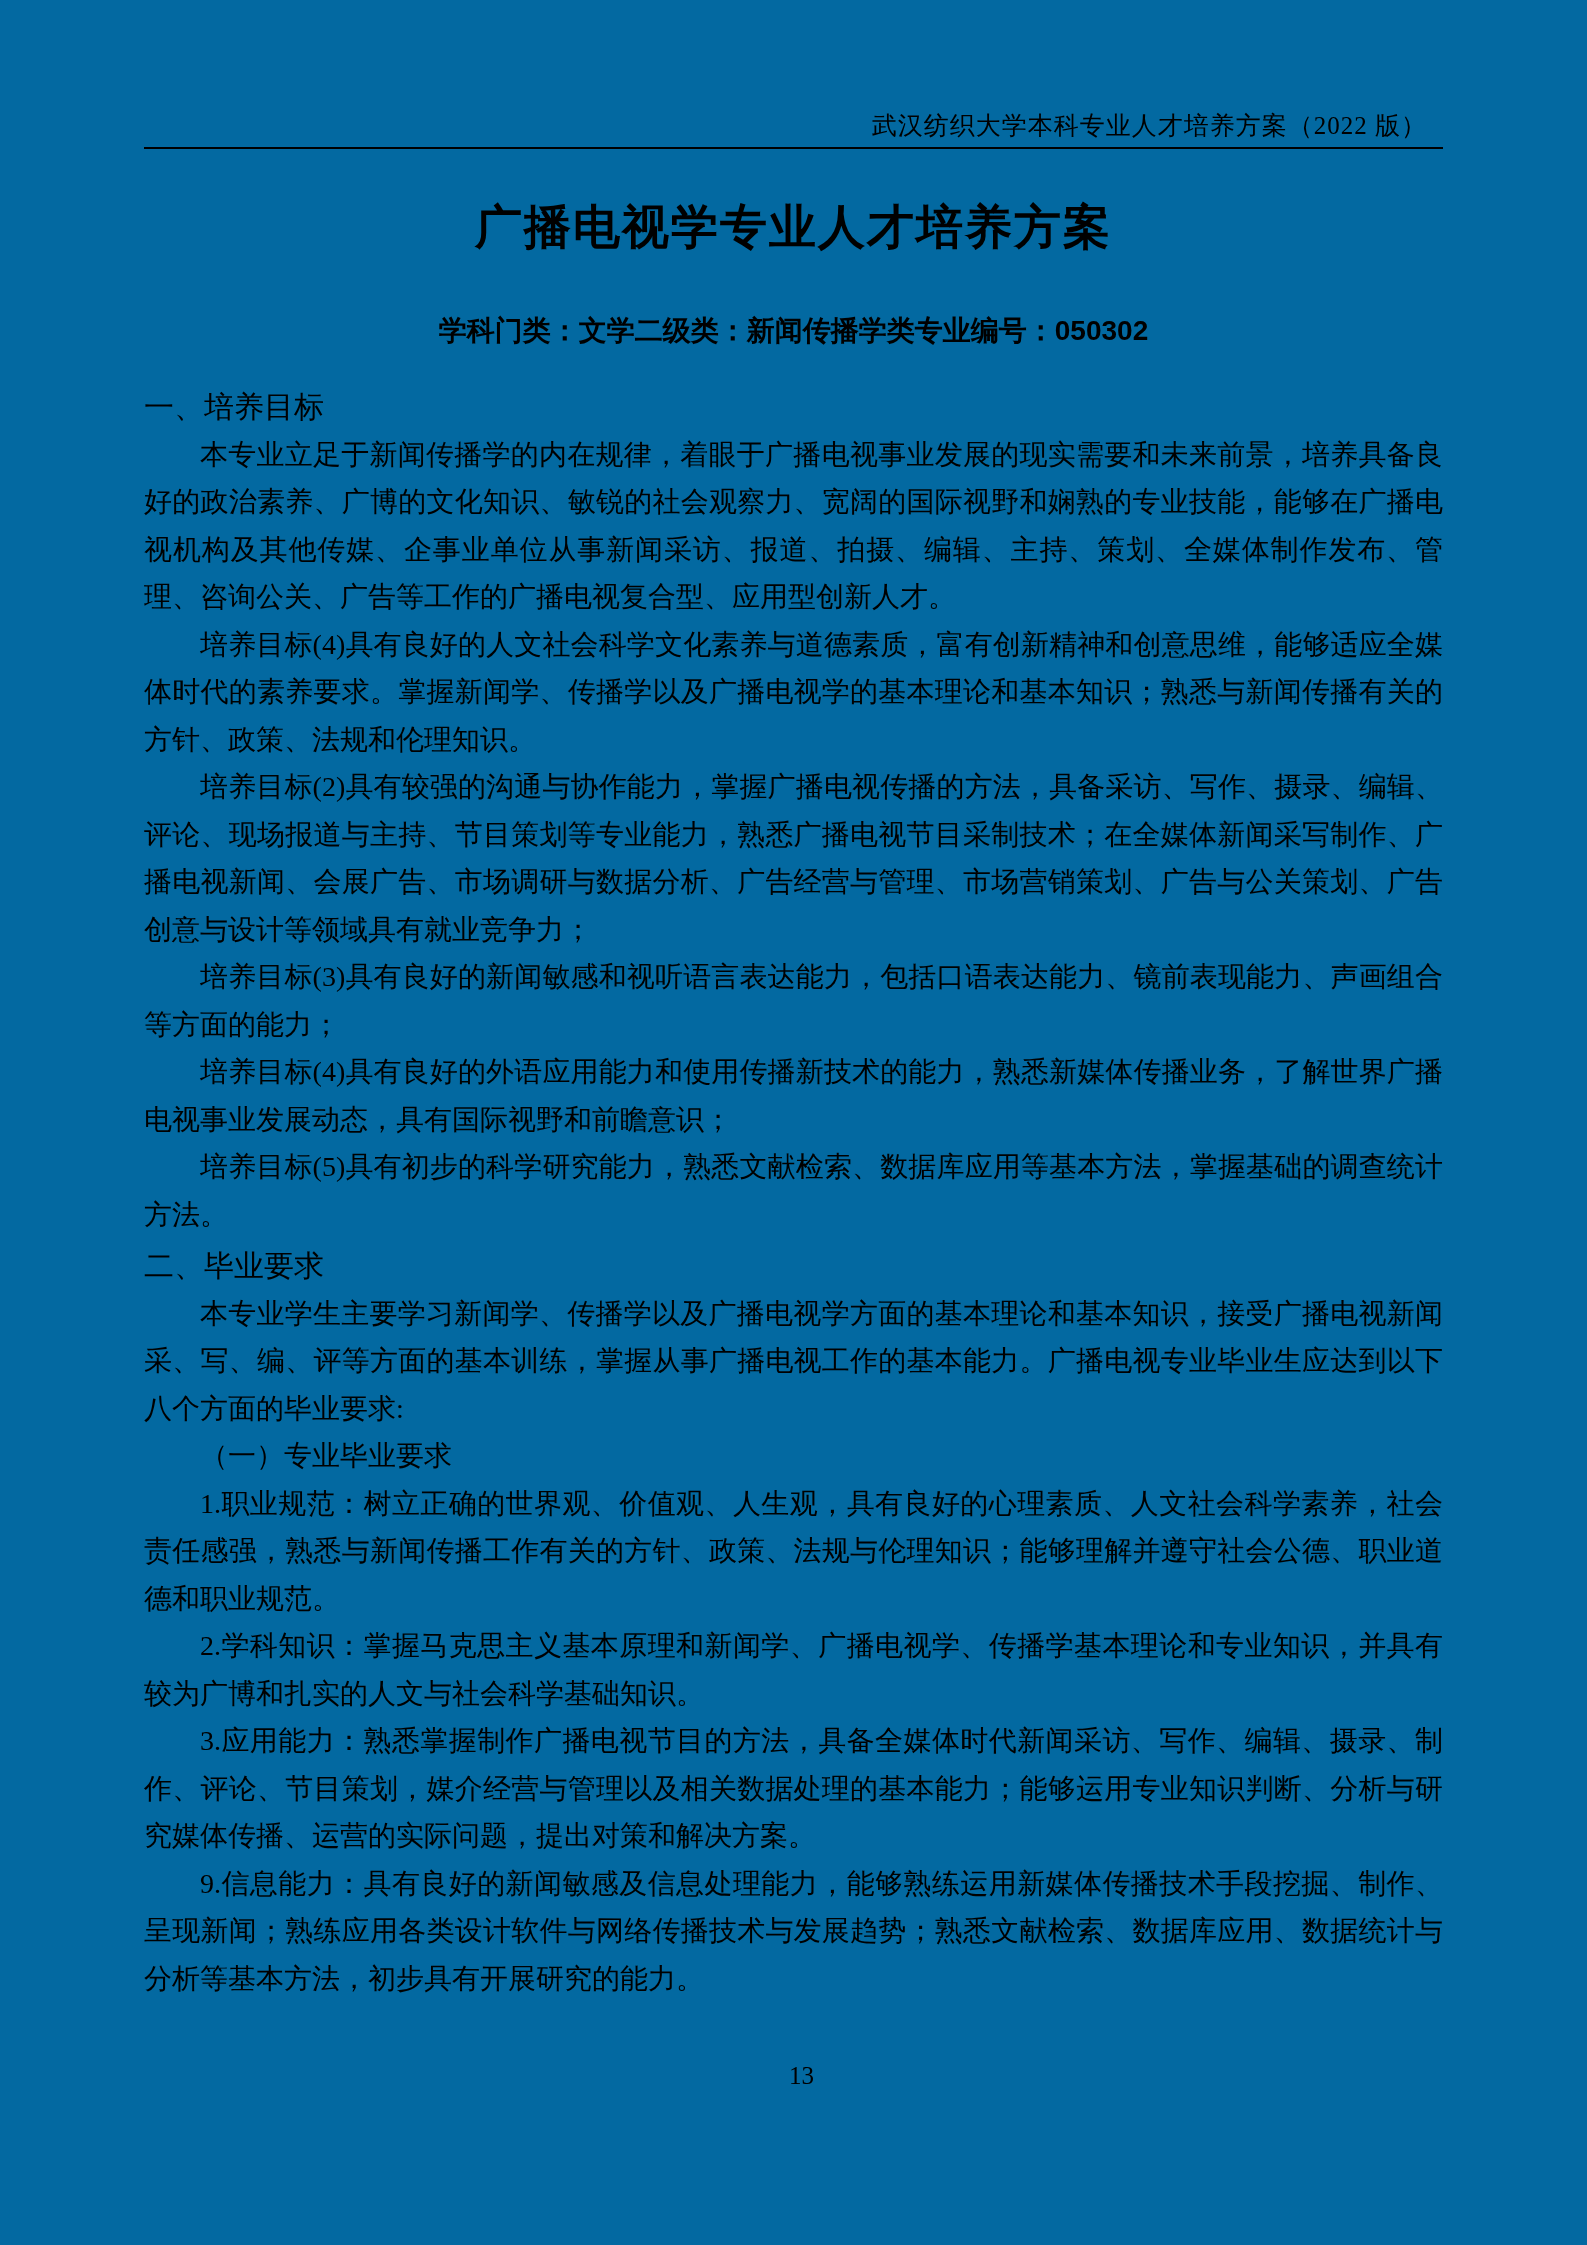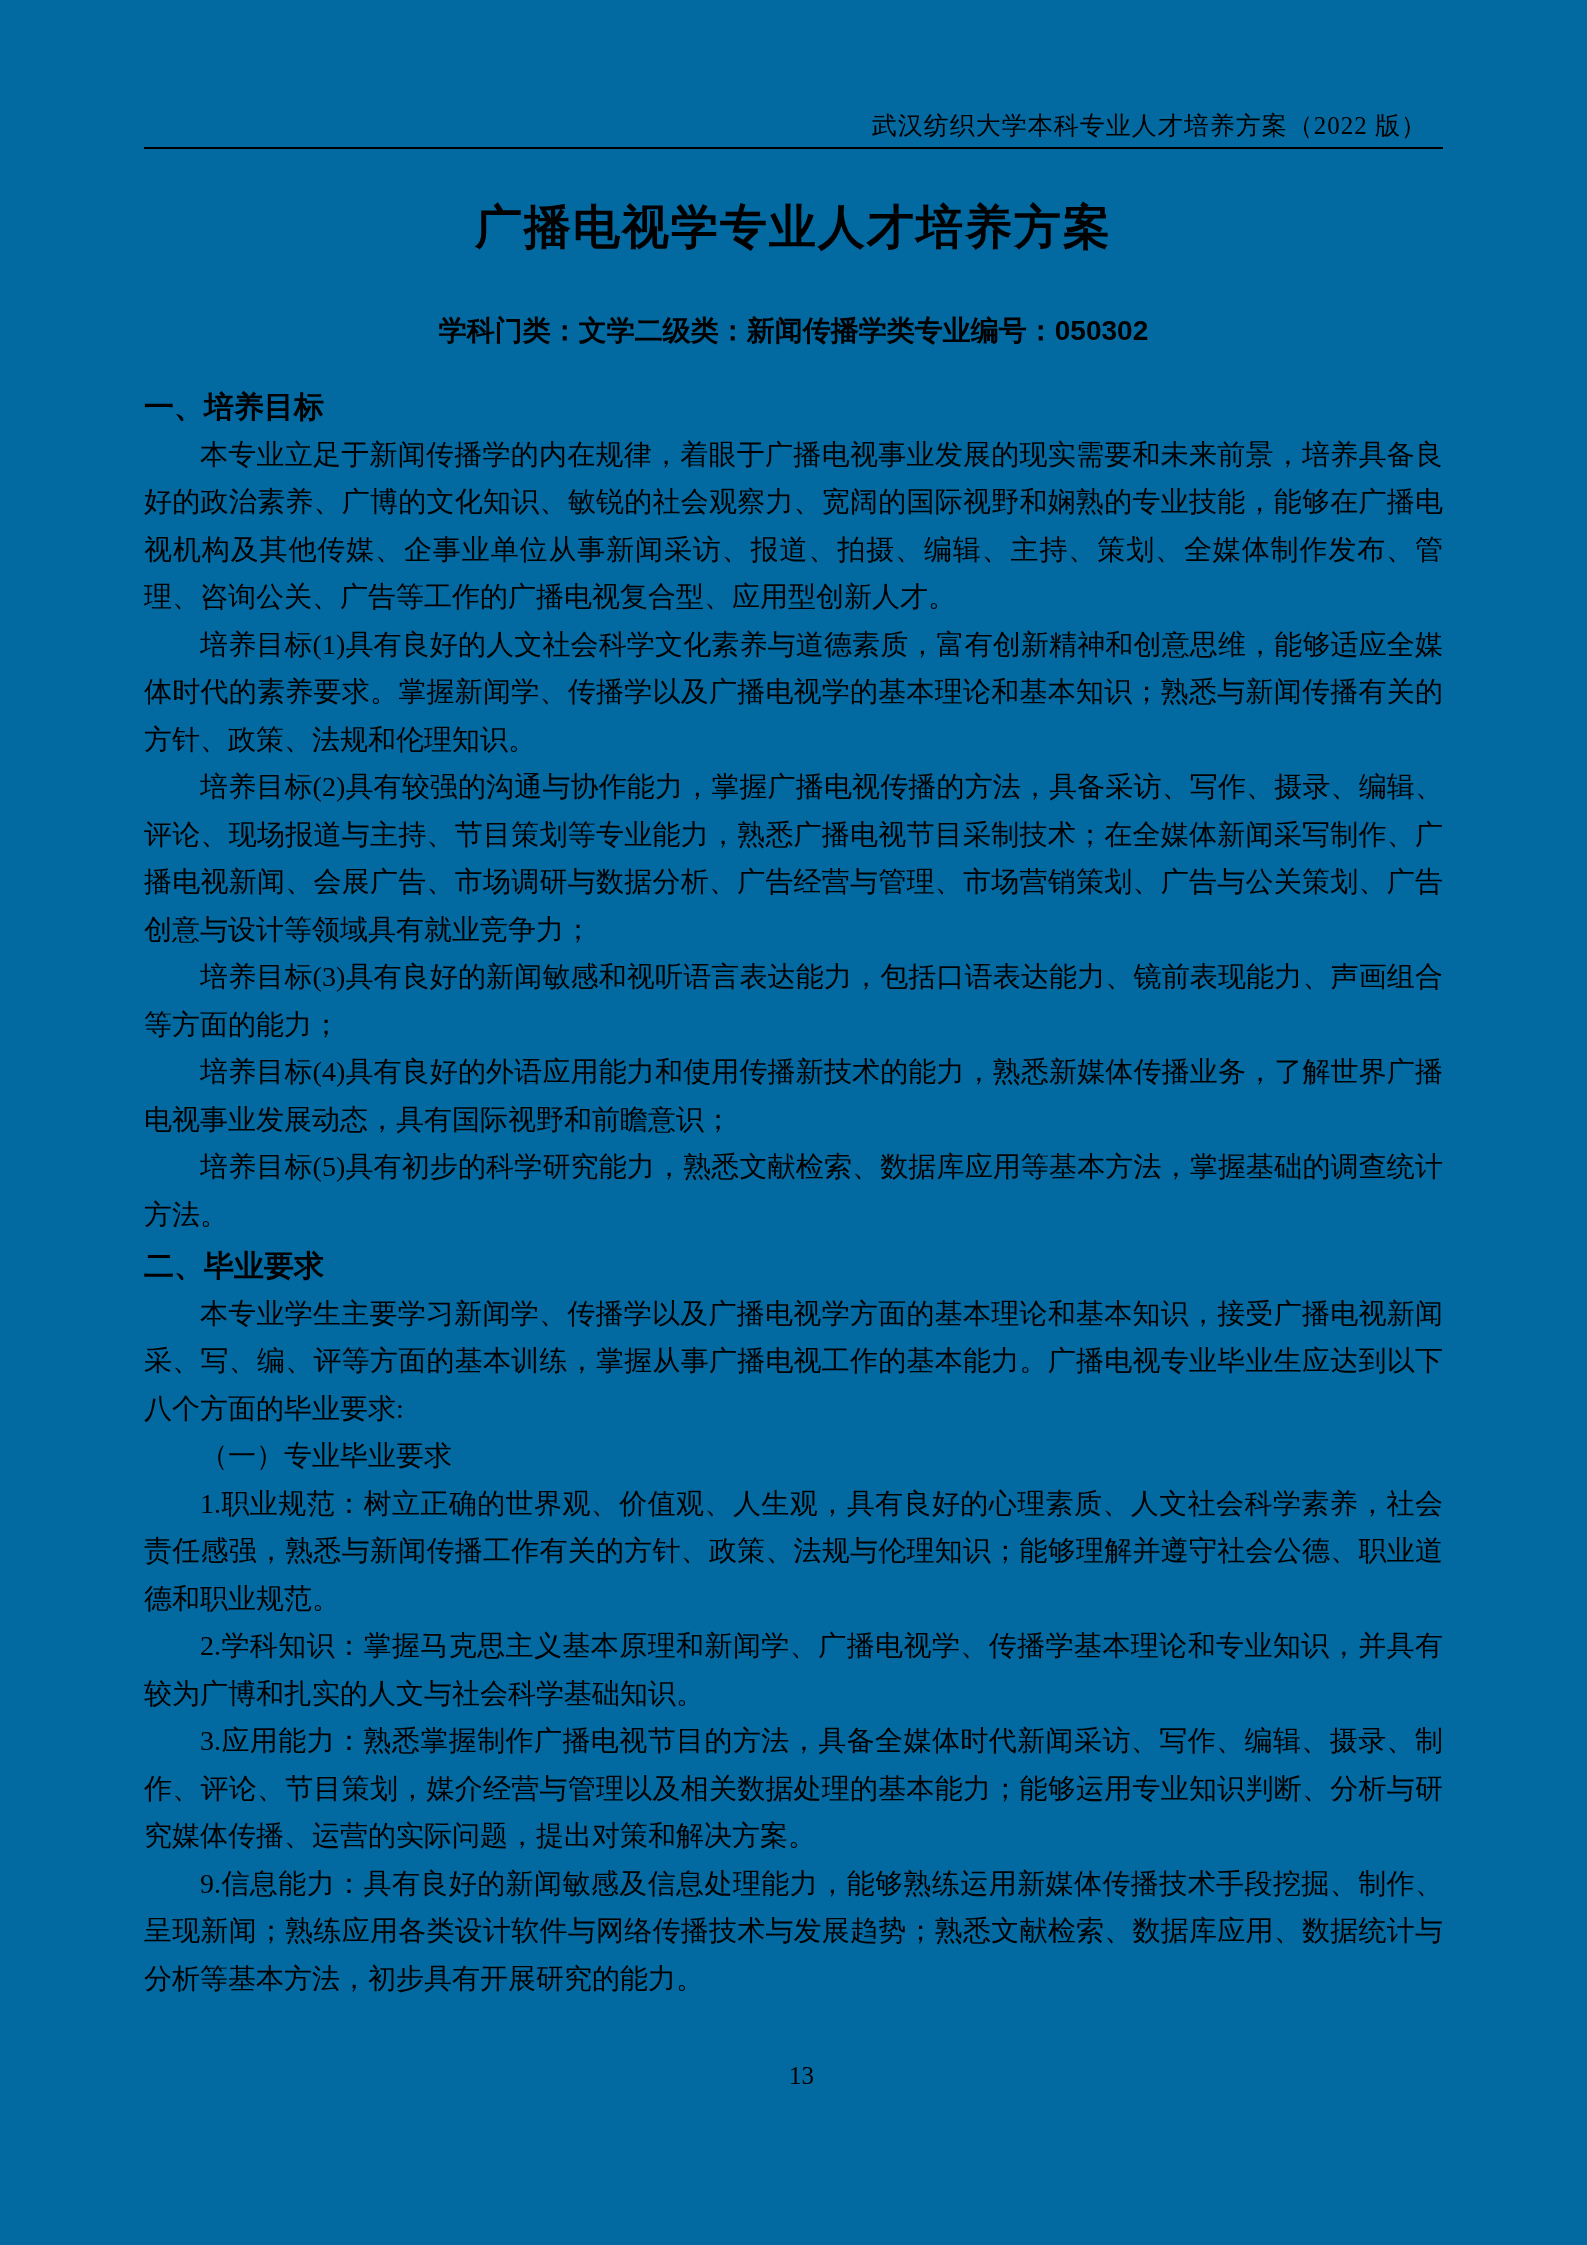--- a/index.html
+++ b/index.html
@@ -56,21 +56,21 @@
     left: 144px;
     top: 383px;
     width: 1299px;
     font-family: "Liberation Serif", serif;
     font-size: 28px;
     line-height: 47.5px;
     text-align: justify;
   }
   .doc-body h2 {
     font-family: "Liberation Sans", sans-serif;
-    font-weight: bold;
+    font-weight: normal;
     font-size: 30px;
     line-height: 47.5px;
     margin: 0;
   }
   .doc-body h2.section-2 { margin-top: 4px; }
   .doc-body p {
     margin: 0;
     text-indent: 2em;
   }
   .page-number {
@@ -97,21 +97,21 @@
   <div class="meta-row">
     <span>学科门类：文学</span>
     <span>二级类：新闻传播学类</span>
     <span>专业编号：050302</span>
   </div>
 
   <div class="doc-body">
 
     <h2 class="section-1">一、培养目标</h2>
     <p>本专业立足于新闻传播学的内在规律，着眼于广播电视事业发展的现实需要和未来前景，培养具备良好的政治素养、广博的文化知识、敏锐的社会观察力、宽阔的国际视野和娴熟的专业技能，能够在广播电视机构及其他传媒、企事业单位从事新闻采访、报道、拍摄、编辑、主持、策划、全媒体制作发布、管理、咨询公关、广告等工作的广播电视复合型、应用型创新人才。</p>
-    <p>培养目标(1)具有良好的人文社会科学文化素养与道德素质，富有创新精神和创意思维，能够适应全媒体时代的素养要求。掌握新闻学、传播学以及广播电视学的基本理论和基本知识；熟悉与新闻传播有关的方针、政策、法规和伦理知识。</p>
+    <p>培养目标(4)具有良好的人文社会科学文化素养与道德素质，富有创新精神和创意思维，能够适应全媒体时代的素养要求。掌握新闻学、传播学以及广播电视学的基本理论和基本知识；熟悉与新闻传播有关的方针、政策、法规和伦理知识。</p>
     <p>培养目标(2)具有较强的沟通与协作能力，掌握广播电视传播的方法，具备采访、写作、摄录、编辑、评论、现场报道与主持、节目策划等专业能力，熟悉广播电视节目采制技术；在全媒体新闻采写制作、广播电视新闻、会展广告、市场调研与数据分析、广告经营与管理、市场营销策划、广告与公关策划、广告创意与设计等领域具有就业竞争力；</p>
     <p>培养目标(3)具有良好的新闻敏感和视听语言表达能力，包括口语表达能力、镜前表现能力、声画组合等方面的能力；</p>
     <p>培养目标(4)具有良好的外语应用能力和使用传播新技术的能力，熟悉新媒体传播业务，了解世界广播电视事业发展动态，具有国际视野和前瞻意识；</p>
     <p>培养目标(5)具有初步的科学研究能力，熟悉文献检索、数据库应用等基本方法，掌握基础的调查统计方法。</p>
 
     <h2 class="section-2">二、毕业要求</h2>
     <p>本专业学生主要学习新闻学、传播学以及广播电视学方面的基本理论和基本知识，接受广播电视新闻采、写、编、评等方面的基本训练，掌握从事广播电视工作的基本能力。广播电视专业毕业生应达到以下八个方面的毕业要求:</p>
     <p>（一）专业毕业要求</p>
     <p>1.职业规范：树立正确的世界观、价值观、人生观，具有良好的心理素质、人文社会科学素养，社会责任感强，熟悉与新闻传播工作有关的方针、政策、法规与伦理知识；能够理解并遵守社会公德、职业道德和职业规范。</p>
     <p>2.学科知识：掌握马克思主义基本原理和新闻学、广播电视学、传播学基本理论和专业知识，并具有较为广博和扎实的人文与社会科学基础知识。</p>

